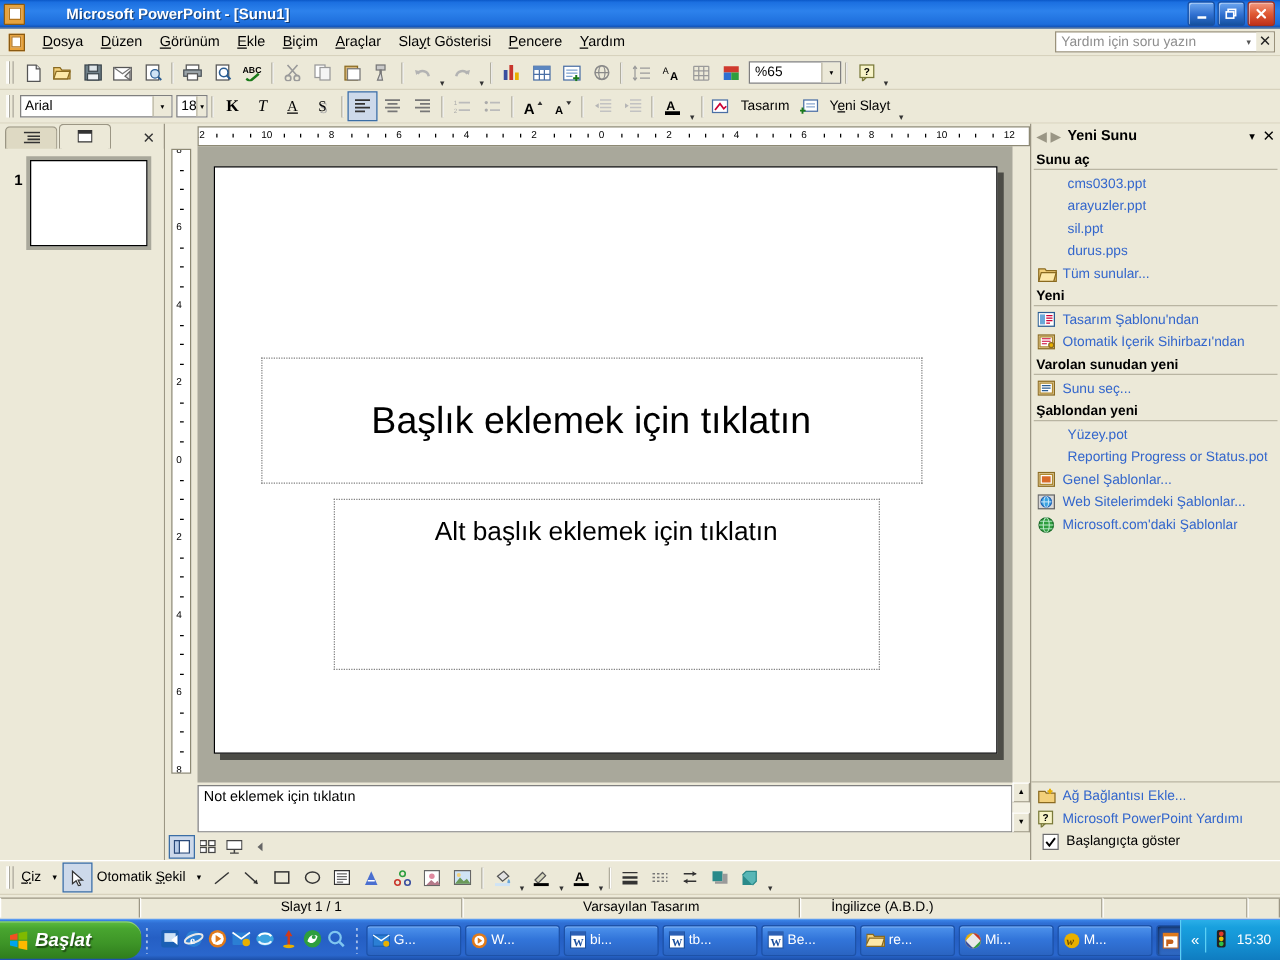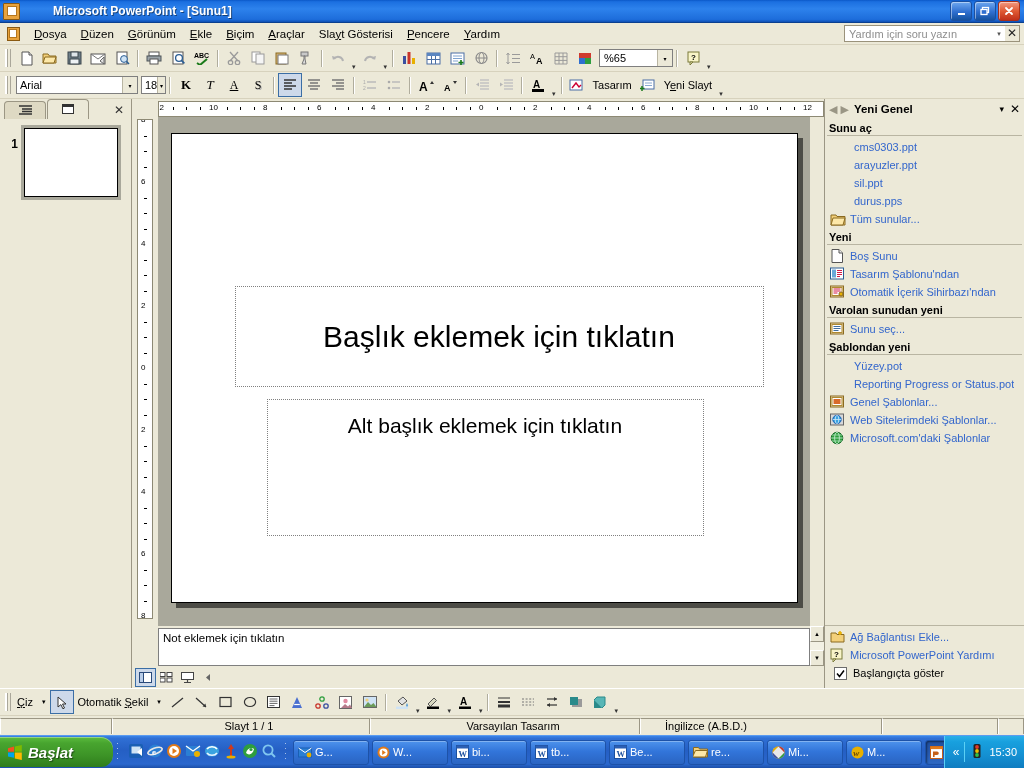--- a/index.html
+++ b/index.html
@@ -109,21 +109,21 @@
   .vruler{width:26px;flex:0 0 26px;background:#ece9d8;display:flex;justify-content:center;padding-top:2px;}
   .vruler .rl{width:14px;background:#fff;border:1px solid #8d8974;position:relative;overflow:hidden;height:498px;}
   .rtick{position:absolute;font-size:8px;color:#000;line-height:1;}
   .rdot{position:absolute;background:#000;}
   .canvas{flex:1 1 auto;background:#a9a89b;position:relative;display:flex;align-items:flex-start;justify-content:center;padding-top:16px;min-width:0;}
   .slide{
     width:627px;height:470px;background:#fff;border:1px solid #000;position:relative;
     box-shadow:5px 5px 0 rgba(0,0,0,.55);box-sizing:border-box;
   }
   .ph{position:absolute;border:1px dotted #808080;box-sizing:border-box;display:flex;justify-content:center;}
-  .ph-title{left:63px;top:152px;width:529px;height:101px;align-items:center;}
+  .ph-title{left:37px;top:152px;width:529px;height:101px;align-items:center;}
   .ph-title span{font-size:30px;color:#000;white-space:nowrap;}
   .ph-sub{left:95px;top:265px;width:437px;height:137px;align-items:flex-start;padding-top:14px;}
   .ph-sub span{font-size:21px;color:#000;white-space:nowrap;}
 
   
   .notesrow{flex:0 0 40px;display:flex;background:#ece9d8;}
   .notesspace{width:26px;flex:0 0 26px;}
   .notes{flex:1 1 auto;background:#fff;border:1px solid #7f7f7f;margin:2px 0 0 0;font-size:11.5px;padding:3px 4px;box-sizing:border-box;}
   .vsb{width:14px;flex:0 0 14px;background:#ece9d8;display:flex;flex-direction:column;}
   .vsb .ar{height:14px;background:#ece9d8;border:1px solid #fff;border-right-color:#9b9684;border-bottom-color:#9b9684;display:flex;align-items:center;justify-content:center;font-size:6px;}
@@ -677,21 +677,21 @@
               <path d="M6 1L2 4.5 6 8z" fill="#666"></path>
             </svg>
         </div>
       </div>
     </div>
 
     <div class="taskpane">
       <div class="tp-head">
         <span class="nav">◀</span>
         <span class="nav">▶</span>
-        <span class="tp-title">Yeni Genel</span>
+        <span class="tp-title">Yeni Sunu</span>
         <span class="ctl">
           <span style="font-size:9px">▾</span>
           <span style="font-size:12px;font-weight:bold">✕</span>
         </span>
       </div>
       <div class="tp-body" id="tp-body">
           <div class="tp-sec">Sunu aç</div>
           <div class="tp-item noicon">
             <span class="lbl">cms0303.ppt</span>
           </div>
@@ -707,29 +707,20 @@
           <div class="tp-item">
             <span class="ic">
               <svg width="16" height="13">
                 <path d="M1 2h5l1 1.5h8V12H1z" fill="#f3d07a" stroke="#8a6a20"></path>
                 <path d="M3 5h12l-2 7H1z" fill="#fde8a8" stroke="#8a6a20"></path>
               </svg>
             </span>
             <span class="lbl">Tüm sunular...</span>
           </div>
           <div class="tp-sec">Yeni</div>
-          <div class="tp-item">
-            <span class="ic">
-              <svg width="13" height="14">
-                <path d="M1 0.5h7l3.5 3.5V13.5H1z" fill="#fff" stroke="#555"></path>
-                <path d="M8 0.5V4h3.5" fill="#eee" stroke="#555"></path>
-              </svg>
-            </span>
-            <span class="lbl">Boş Sunu</span>
-          </div>
           <div class="tp-item">
             <span class="ic">
               <svg width="15" height="14">
                 <rect x="0.5" y="1" width="13" height="11" fill="#fff" stroke="#2a5d93"></rect>
                 <rect x="2" y="2.5" width="4" height="8" fill="#6aa7d8"></rect>
                 <path d="M7 3.5h5M7 5.5h5M7 7.5h5M7 9.5h3" stroke="#c03" stroke-width="0.9"></path>
               </svg>
             </span>
             <span class="lbl">Tasarım Şablonu'ndan</span>
           </div>

